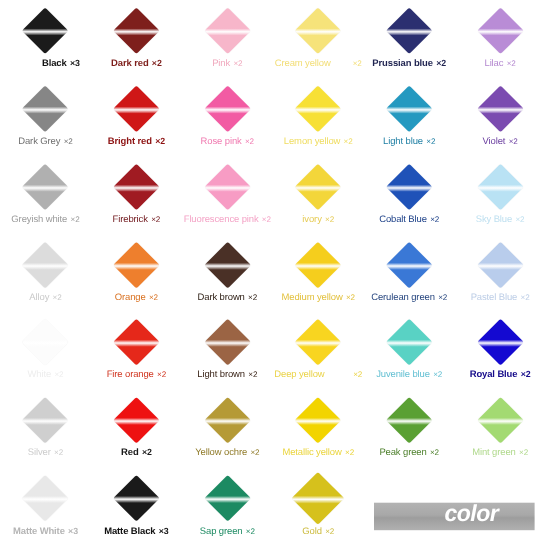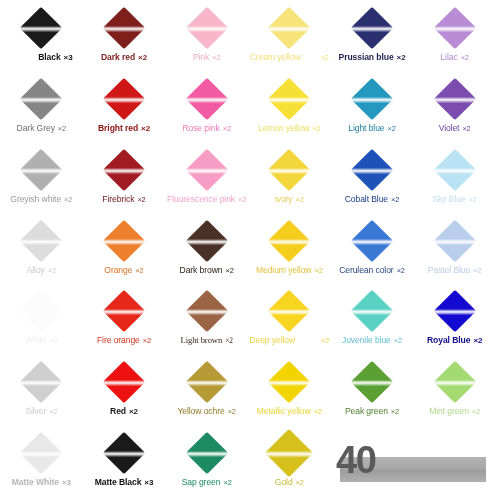--- a/index.html
+++ b/index.html
@@ -292,21 +292,21 @@
         <div class="label" style="color: rgb(226, 192, 60);">
           <span class="nm">Medium yellow</span>
           <span class="qty">×2</span>
         </div>
       </div>
       <div class="cell">
         <div class="swatch-wrap">
           <div class="swatch" style="background: linear-gradient(135deg, rgb(58, 120, 214) 0%, rgb(58, 120, 214) 45%, rgba(255, 255, 255, 0.22) 52%, rgb(58, 120, 214) 60%, rgb(58, 120, 214) 100%);"></div>
         </div>
         <div class="label" style="color: rgb(39, 70, 127);">
-          <span class="nm">Cerulean color</span>
+          <span class="nm">Cerulean green</span>
           <span class="qty">×2</span>
         </div>
       </div>
       <div class="cell">
         <div class="swatch-wrap">
           <div class="swatch" style="background: linear-gradient(135deg, rgb(185, 205, 236) 0%, rgb(185, 205, 236) 45%, rgba(255, 255, 255, 0.22) 52%, rgb(185, 205, 236) 60%, rgb(185, 205, 236) 100%);"></div>
         </div>
         <div class="label" style="color: rgb(188, 205, 230);">
           <span class="nm">Pastel Blue</span>
           <span class="qty">×2</span>
@@ -327,21 +327,21 @@
         </div>
         <div class="label" style="color: rgb(208, 52, 31);">
           <span class="nm">Fire orange</span>
           <span class="qty">×2</span>
         </div>
       </div>
       <div class="cell">
         <div class="swatch-wrap">
           <div class="swatch" style="background: linear-gradient(135deg, rgb(155, 100, 68) 0%, rgb(155, 100, 68) 45%, rgba(255, 255, 255, 0.22) 52%, rgb(155, 100, 68) 60%, rgb(155, 100, 68) 100%);"></div>
         </div>
-        <div class="label" style="color: rgb(58, 36, 24); font-family: Liberation Serif, serif;">
+        <div class="label" style="color: rgb(58, 36, 24);">
           <span class="nm">Light brown</span>
           <span class="qty">×2</span>
         </div>
       </div>
       <div class="cell">
         <div class="swatch-wrap">
           <div class="swatch" style="background: linear-gradient(135deg, rgb(248, 213, 32) 0%, rgb(248, 213, 32) 45%, rgba(255, 255, 255, 0.22) 52%, rgb(248, 213, 32) 60%, rgb(248, 213, 32) 100%);"></div>
         </div>
         <div class="label" style="color: rgb(234, 211, 72); gap: 26px;">
           <span class="nm">Deep yellow</span>
@@ -452,15 +452,15 @@
           <div class="swatch big" style="background: linear-gradient(135deg, rgb(214, 193, 28) 0%, rgb(214, 193, 28) 45%, rgba(255, 255, 255, 0.22) 52%, rgb(214, 193, 28) 60%, rgb(214, 193, 28) 100%);"></div>
         </div>
         <div class="label" style="color: rgb(204, 187, 61);">
           <span class="nm">Gold</span>
           <span class="qty">×2</span>
         </div>
       </div>
     </div>
 
   <div id="badge"></div>
-  <div id="badge-num">40</div>
+  <div id="badge-word">color</div>
 
 </div>
 
 </body></html>

